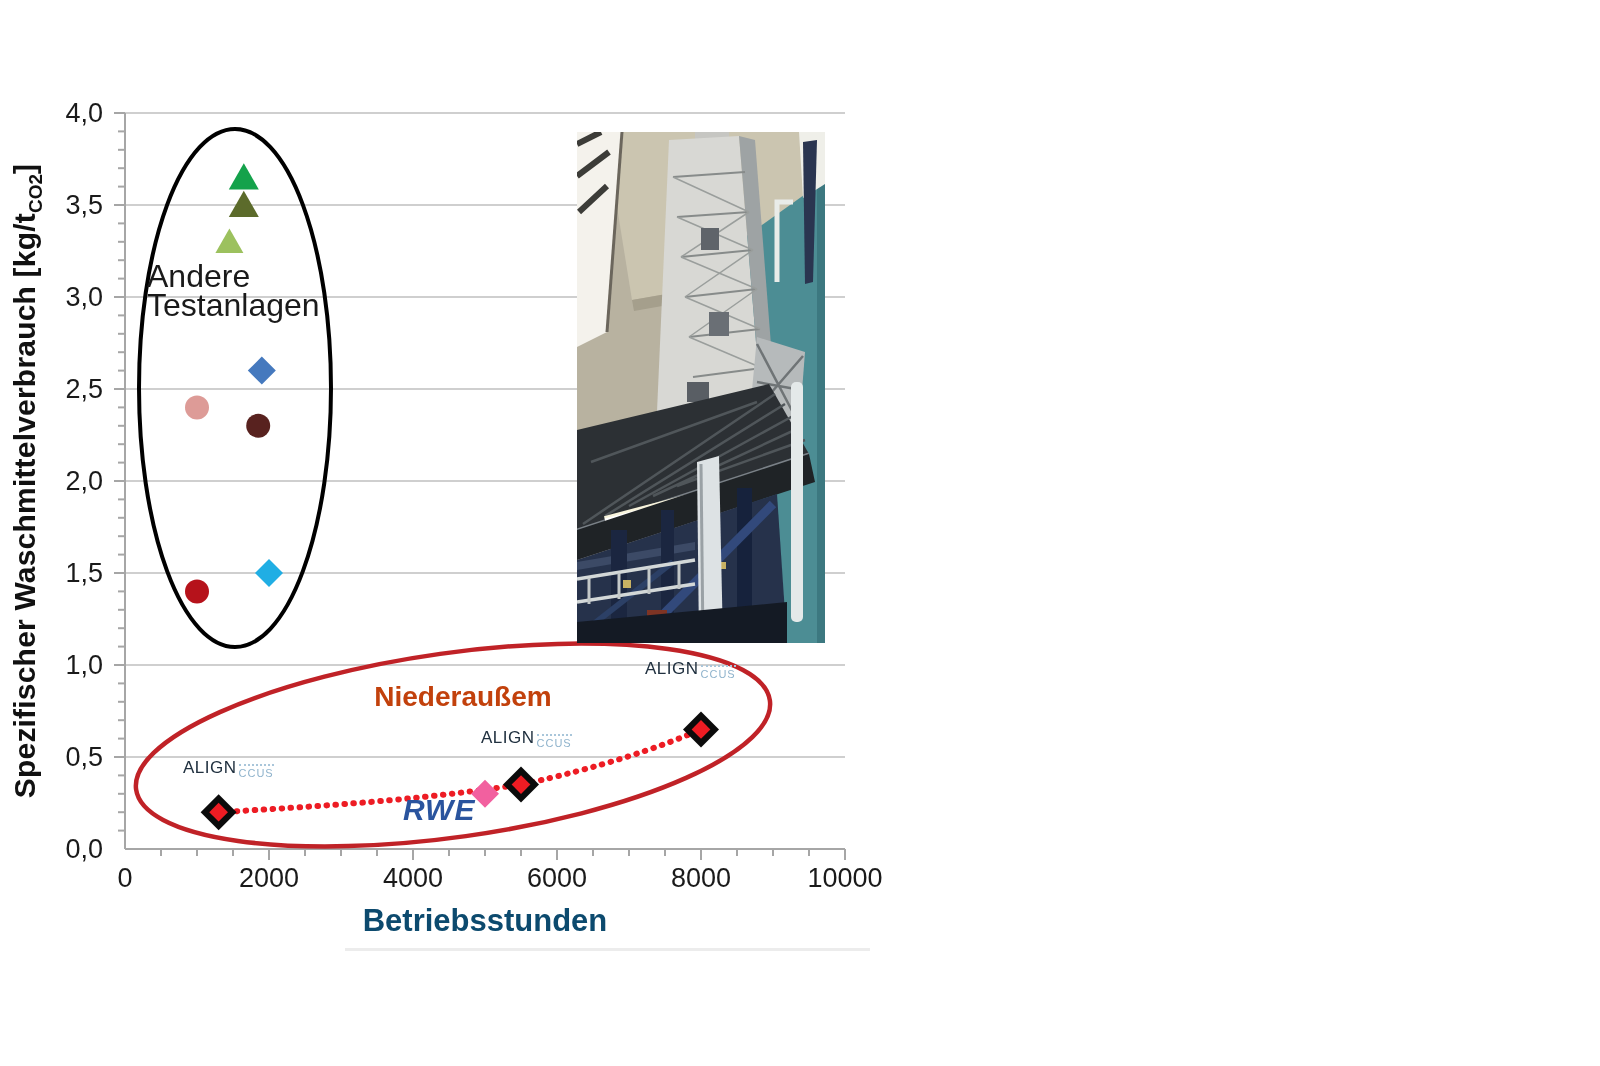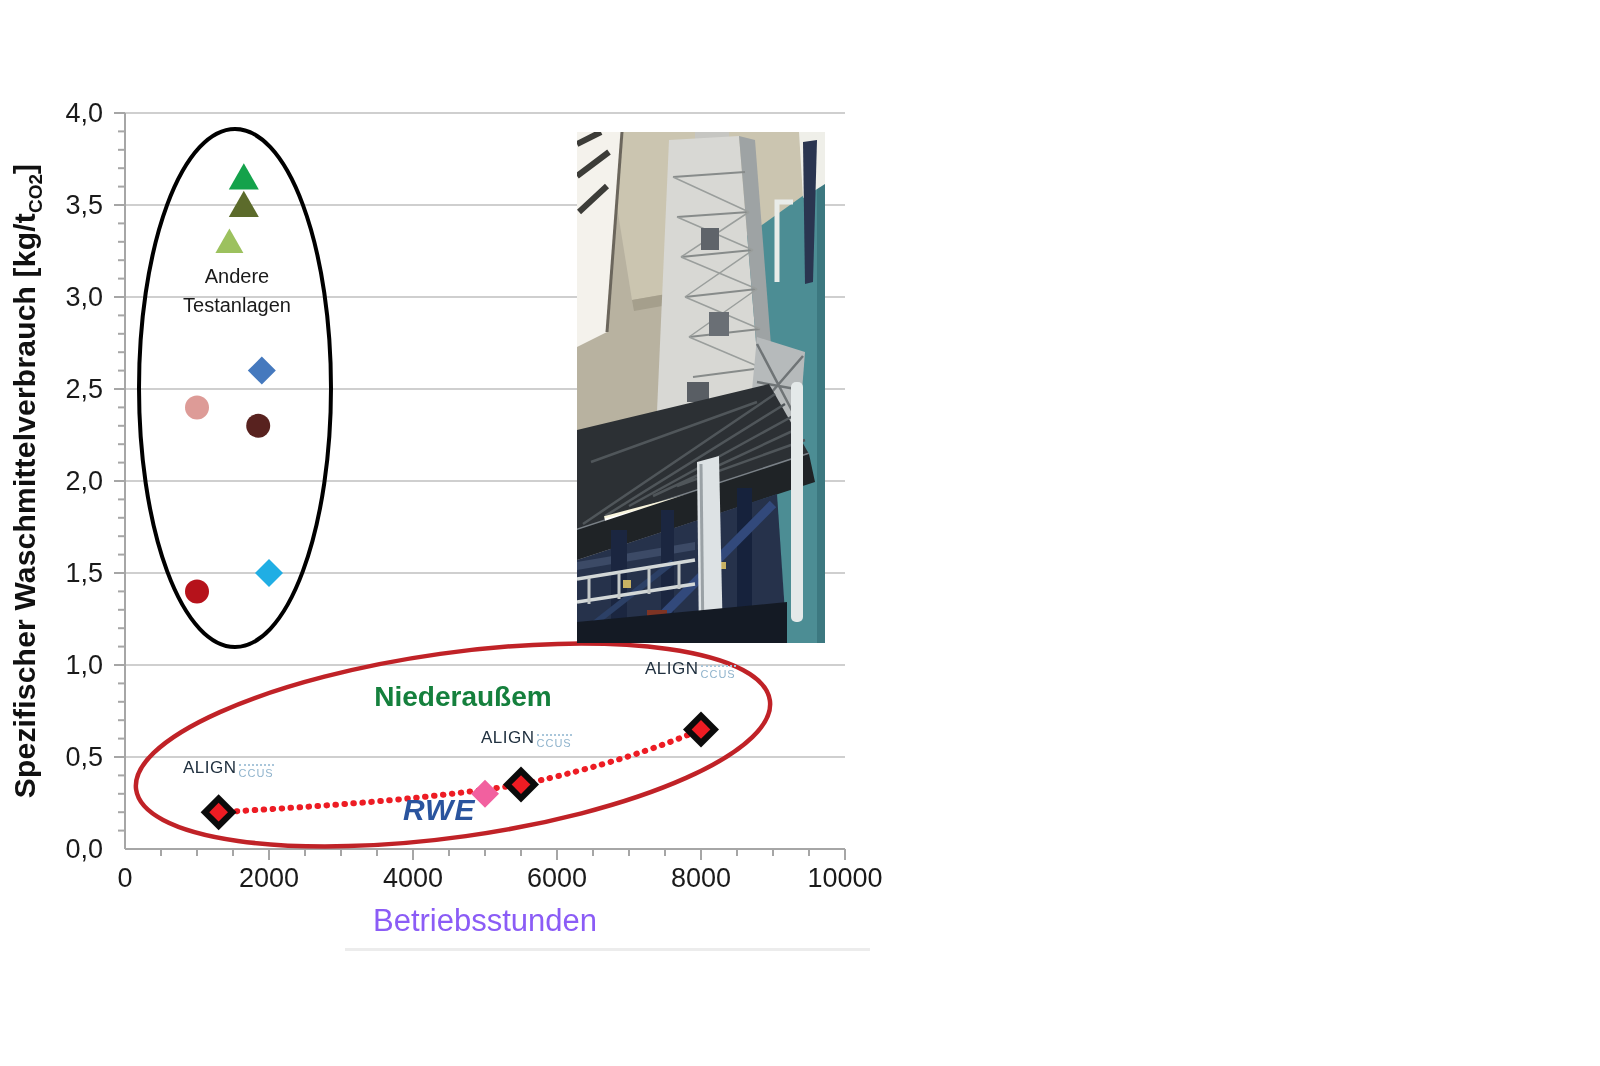--- a/index.html
+++ b/index.html
@@ -5,23 +5,23 @@
   html,body{margin:0;padding:0;background:#ffffff;}
   body{width:1600px;height:1066px;position:relative;overflow:hidden;
        font-family:"Liberation Sans", sans-serif;}
   #canvas{position:absolute;left:0;top:0;width:1600px;height:1066px;background:#fff;}
   #plot{position:absolute;left:0;top:0;}
   .ylabel{position:absolute;left:-338px;top:459px;width:736px;height:44px;
           transform:rotate(-90deg);text-align:center;font-weight:bold;
           font-size:30px;color:#111;letter-spacing:0.2px;white-space:nowrap;}
   .ylabel .sub{font-size:19px;position:relative;top:7px;letter-spacing:0;}
   .xlabel{position:absolute;left:125px;top:903px;width:720px;text-align:center;
-          font-weight:normal;font-size:31px;color:#8b5cf6;}
-  .ann-andere{position:absolute;left:147px;top:262px;width:180px;text-align:center;
-          font-size:20px;line-height:29px;color:#1a1a1a;}
+          font-weight:bold;font-size:31px;color:#0c4a6e;}
+  .ann-andere{position:absolute;left:147px;top:262px;width:180px;text-align:left;
+          font-size:32px;line-height:29px;color:#1a1a1a;}
   .ann-nied{position:absolute;left:363px;top:681px;width:200px;text-align:center;
           font-size:28px;font-weight:600;}
   .logo-align{position:absolute;white-space:nowrap;}
   .logo-align .a-main{font-weight:normal;font-size:17px;letter-spacing:0.5px;}
   .logo-align .a-sub{font-weight:normal;font-size:11px;letter-spacing:1px;
           position:relative;top:4px;margin-left:2px;
           border-top:2px dotted #a9c6da;padding-top:1px;}
   .logo-rwe{position:absolute;left:403px;top:793px;font-weight:bold;font-size:30px;
           letter-spacing:1px;font-style:italic;}
   .artifact{position:absolute;left:345px;top:948px;width:525px;height:3px;
@@ -217,21 +217,21 @@
     <span>Spezifischer Waschmittelverbrauch [kg/t</span><span class="sub">CO2</span><span>]</span>
   </div>
 
   <div class="xlabel">Betriebsstunden</div>
 
   <div class="ann-andere">
     <div>Andere</div>
     <div>Testanlagen</div>
   </div>
 
-  <div class="ann-nied" id="nied" style="color: #15803d;">Niederaußem</div>
+  <div class="ann-nied" id="nied" style="color: #c2410c;">Niederaußem</div>
 
   <div class="logo-align" style="left:183px;top:758px;">
     <span class="a-main" style="color: rgb(32, 48, 63);">ALIGN</span><span class="a-sub" style="color: rgb(143, 179, 204);">CCUS</span>
   </div>
   <div class="logo-align" style="left:481px;top:728px;">
     <span class="a-main" style="color: rgb(32, 48, 63);">ALIGN</span><span class="a-sub" style="color: rgb(143, 179, 204);">CCUS</span>
   </div>
   <div class="logo-align" style="left:645px;top:659px;">
     <span class="a-main" style="color: rgb(32, 48, 63);">ALIGN</span><span class="a-sub" style="color: rgb(143, 179, 204);">CCUS</span>
   </div>

